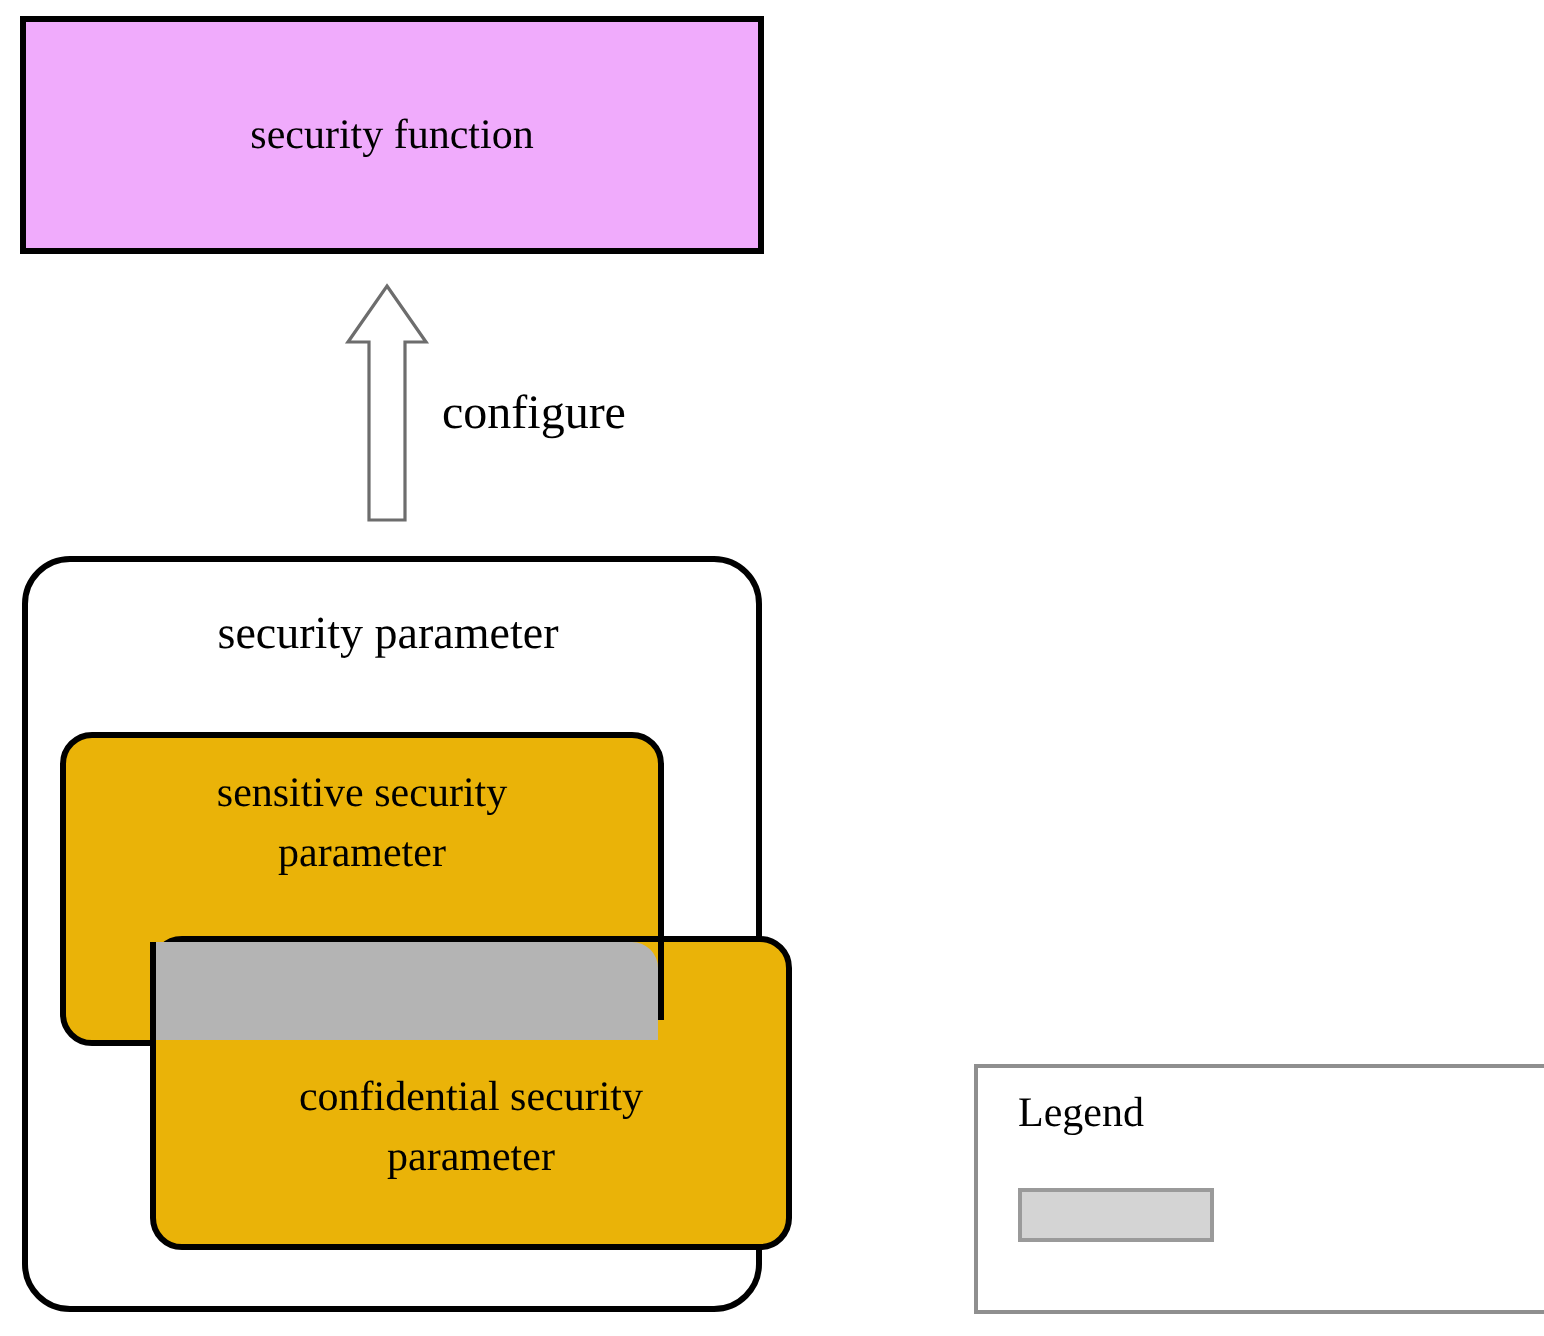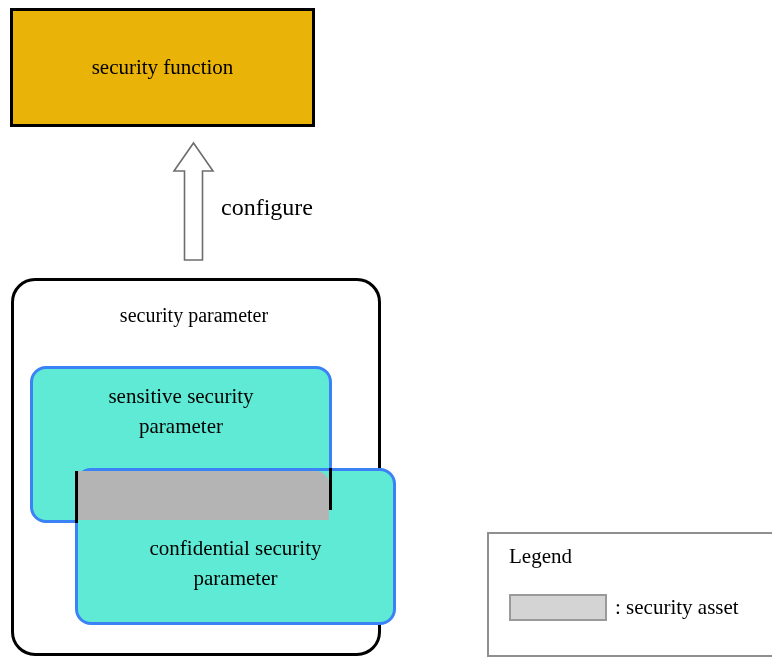--- a/index.html
+++ b/index.html
@@ -17,24 +17,24 @@
     height: 668px;
     background: #ffffff;
     overflow: hidden;
   }
 
   
   .sf-box {
     position: absolute;
     left: 10px;
     top: 8px;
-    width: 305px;
+    width: 372px;
     height: 119px;
     box-sizing: border-box;
-    background: #eab308;
+    background: #f0abfc;
     border: 3px solid #000000;
     display: flex;
     align-items: center;
     justify-content: center;
   }
   .sf-label {
     font-size: 21px;
     line-height: 1.25;
     text-align: center;
     white-space: nowrap;
@@ -74,31 +74,31 @@
     background: #ffffff;
     border: 3px solid #000000;
     border-radius: 24px;
   }
   .sp-outer-label {
     position: absolute;
     left: 0;
     right: 4px;
     top: 22px;
     text-align: center;
-    font-size: 20px;
+    font-size: 23px;
     line-height: 1.25;
     white-space: nowrap;
   }
 
   
   .asset-box {
     position: absolute;
     box-sizing: border-box;
-    background: #5eead4;
-    border: 3px solid #3b82f6;
+    background: #eab308;
+    border: 3px solid #000000;
     border-radius: 16px;
   }
   .ssp-box {
     left: 30px;
     top: 366px;
     width: 302px;
     height: 157px;
   }
   .csp-box {
     left: 75px;
@@ -219,17 +219,16 @@
   </div>
 
   <div class="overlap-patch"></div>
   <div class="edge edge-ssp-right"></div>
   <div class="edge edge-csp-left"></div>
 
   <div class="legend-box">
     <div class="legend-title">Legend</div>
     <div class="legend-row">
       <span class="legend-swatch"></span>
-      <span class="legend-text">: security asset</span>
     </div>
   </div>
 
 </div>
 
 </body></html>

